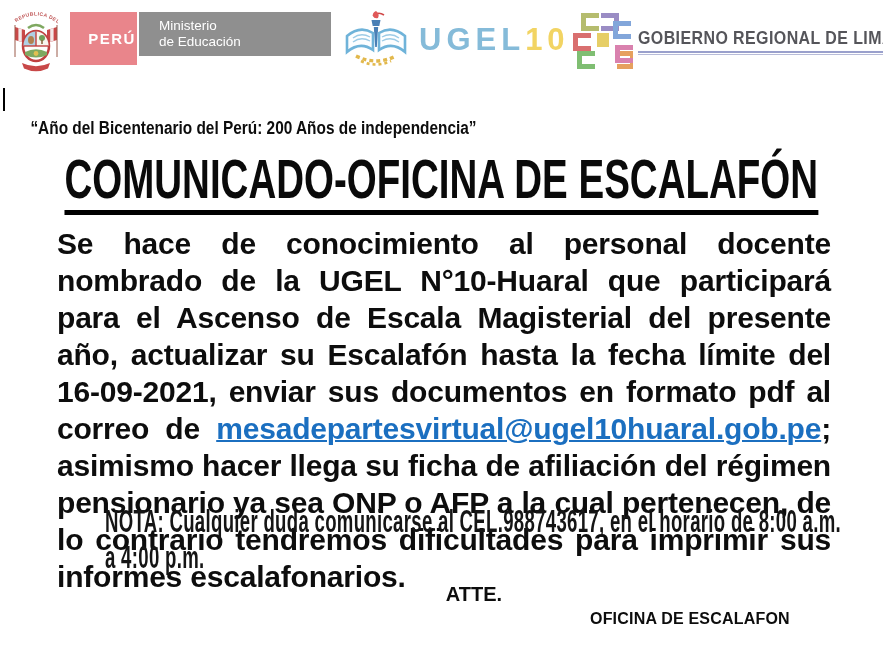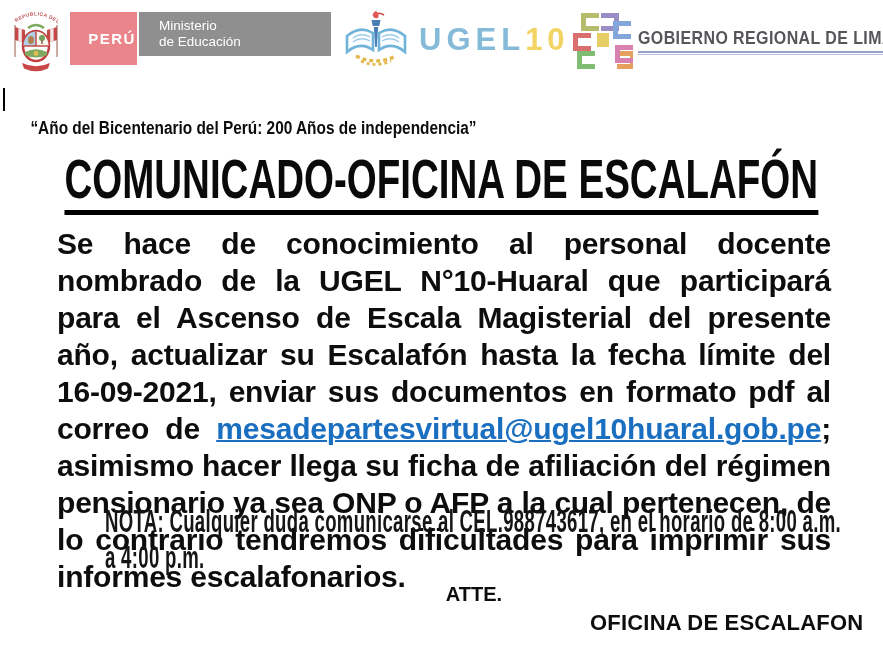--- a/index.html
+++ b/index.html
@@ -63,21 +63,21 @@
   }
   .note-block {
     position:absolute; left:105px; top:504px; width:1245px;
     transform:scaleX(0.60); transform-origin:left top;
     font-size:31px; font-weight:bold; line-height:36px; color:#151515;
     letter-spacing:0.5px;
   }
   .atte-row { position:absolute; left:0; top:583px; width:883px; text-align:center; padding-left:65px; }
   .atte { font-size:20px; font-weight:bold; color:#0d0d0d; }
   .sign-row { position:absolute; left:590px; top:610px; }
-  .sign { font-size:22px; font-weight:bold; color:#0d0d0d; letter-spacing:0.2px; }
+  .sign { font-size:16px; font-weight:bold; color:#0d0d0d; letter-spacing:0.2px; }
 </style>
 </head>
 <body>
 
 <div class="page">
 
   <div class="coat">
     <svg width="56" height="70" viewBox="0 0 56 70">
       <path id="arcp" d="M 7,18 Q 28,3 49,18" fill="none"></path>
       <text font-size="5" font-weight="bold" fill="#C05858" letter-spacing="0.4">

